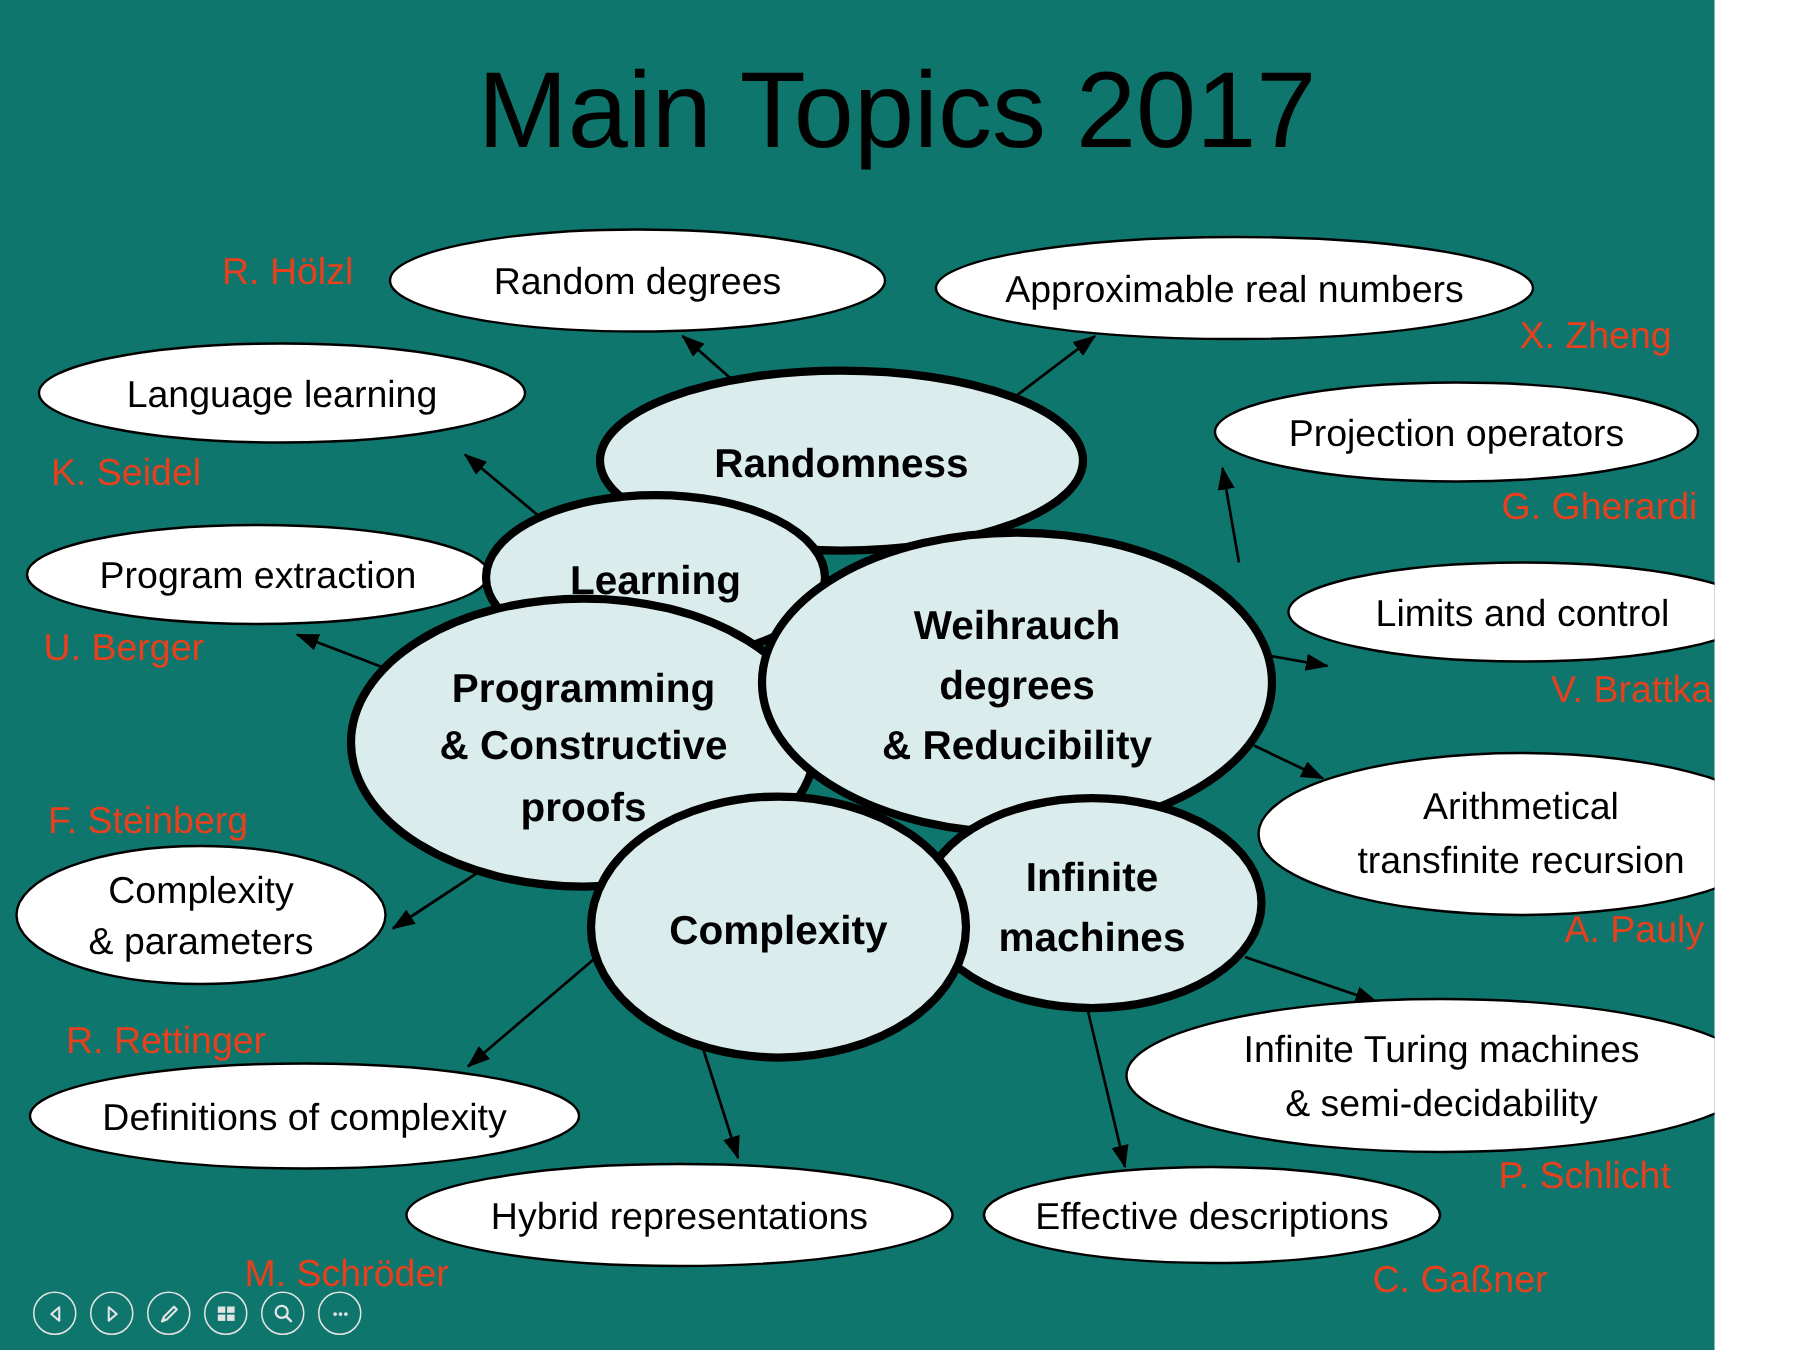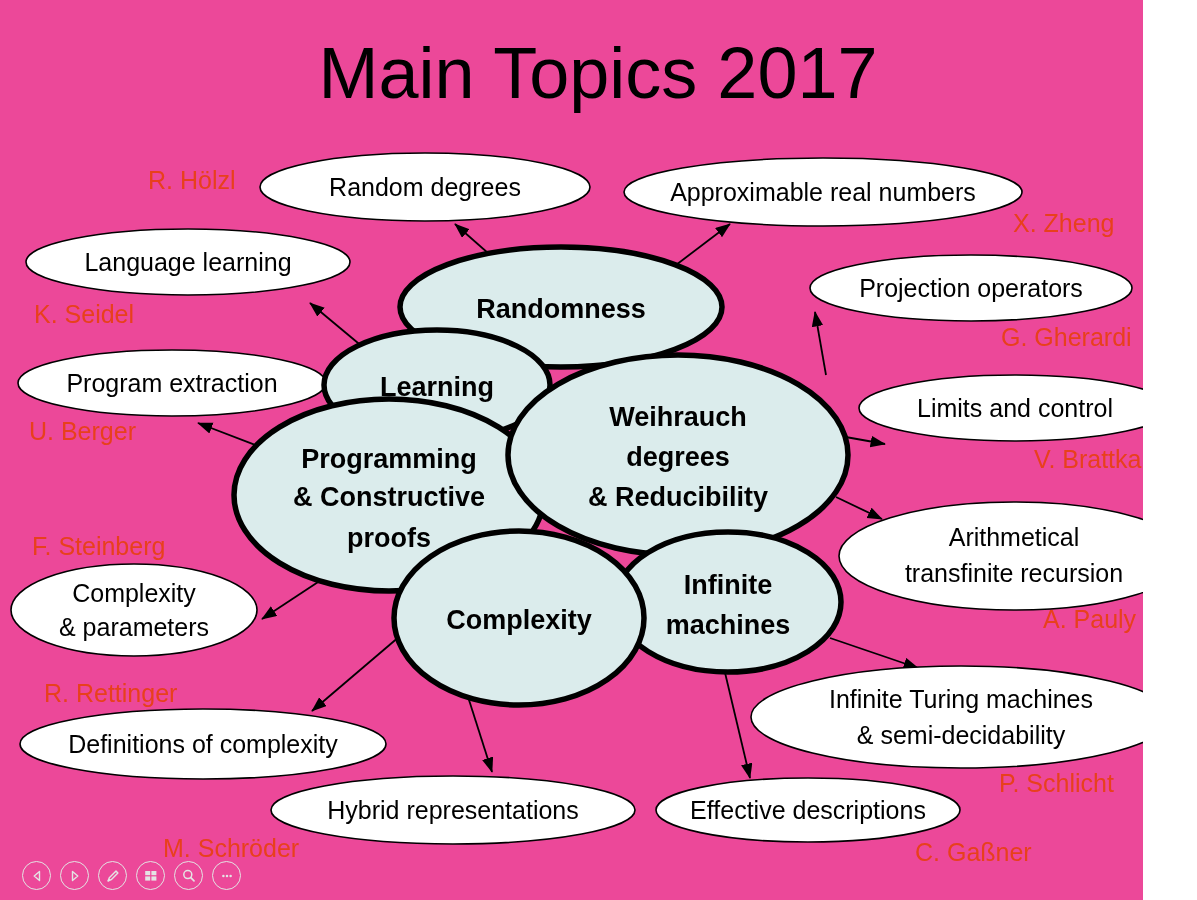--- a/index.html
+++ b/index.html
@@ -8,21 +8,21 @@
     padding: 0;
     background: #ffffff;
   }
   body {
     font-family: "Liberation Sans", sans-serif;
   }
   #slide {
     position: relative;
     width: 1143px;
     height: 900px;
-    background: #ec4899;
+    background: #0f766e;
     overflow: hidden;
   }
   #diagram-svg {
     position: absolute;
     left: 0;
     top: 0;
     width: 1197px;
     height: 900px;
   }
   .slide-title {

